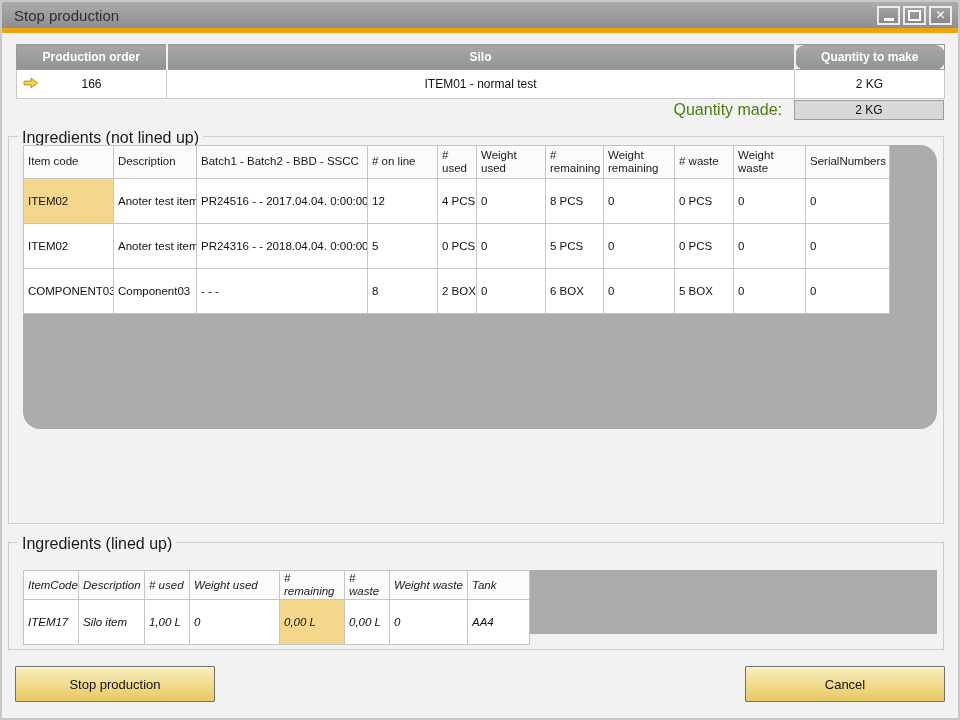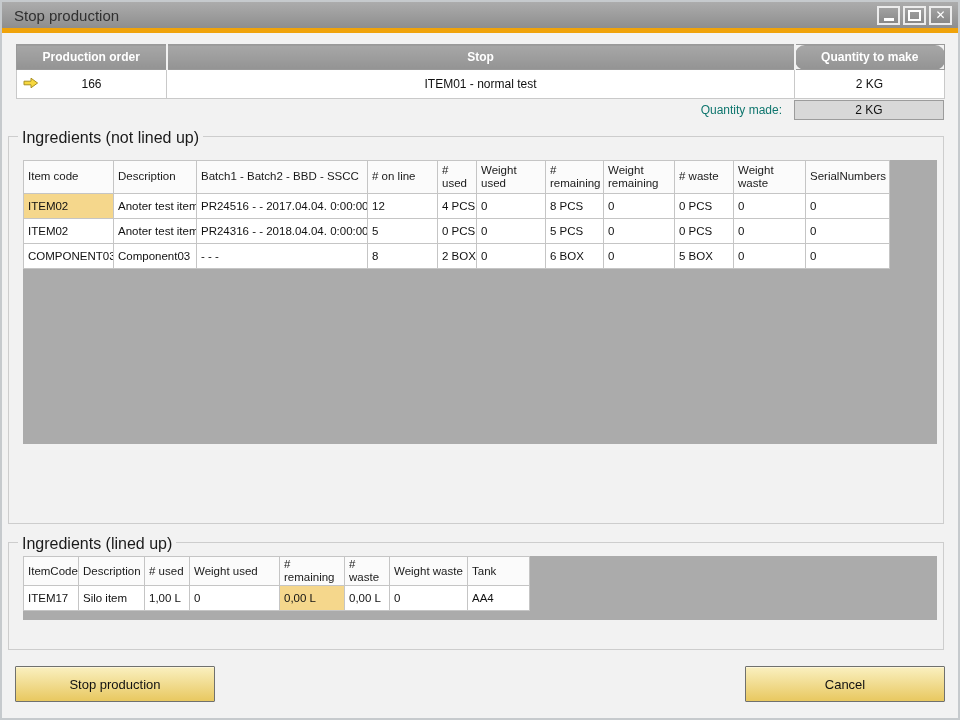--- a/index.html
+++ b/index.html
@@ -36,39 +36,39 @@
                table-layout:fixed;font-size:12px;}
   .order-table th{background:linear-gradient(#A7A7A7,#939393);color:#fff;font-weight:bold;
                   height:22px;border:1px solid #9a9a9a;
                   border-right:2px solid var(--content-bg);}
   .order-table th:last-child{border-right:1px solid #9a9a9a;border-radius:10px;}
   .order-table td{background:#fff;height:26px;text-align:center;color:#111;
                   border:1px solid #C9C9C9;position:relative;margin-top:19px;}
   .row-arrow{position:absolute;left:6px;top:7px;}
   
   .qty-made-label{position:absolute;left:540px;top:67px;width:240px;height:20px;line-height:20px;
-                  text-align:right;font-size:12px;color:#0f766e;}
+                  text-align:right;font-size:16px;color:#4d7c0f;}
   .qty-made-box{position:absolute;left:792px;top:67px;width:150px;height:20px;box-sizing:border-box;
                 background:#D8D8D8;border:1px solid #9C9C9C;text-align:center;font-size:12px;
                 line-height:18px;color:#111;}
   
   .groupbox{position:absolute;box-sizing:border-box;border:1px solid #CDCDCD;}
   .gb1{left:6px;top:103px;width:936px;height:388px;}
   .gb2{left:6px;top:509px;width:936px;height:108px;}
   .gb-legend{position:absolute;top:-8px;left:9px;background:var(--content-bg);
              padding:0 4px;font-size:16px;color:#1a1a1a;}
   .gridbox{position:absolute;left:14px;width:914px;background:var(--grid-bg);}
-  .gridbox.g1{top:23px;height:284px;}
-  .gridbox.g2{top:13px;height:64px;}
+  .gridbox.g1{top:8px;height:284px;border-radius:17px;}
+  .gridbox.g2{top:27px;height:64px;font-style:italic;}
   .grid-table{border-collapse:collapse;table-layout:fixed;font-size:11.5px;background:#fff;}
   .grid-table th{background:#FBFBFB;font-weight:normal;text-align:left;color:#1a1a1a;
                  border:1px solid var(--cell-border);padding:1px 4px;line-height:1.15;
                  vertical-align:middle;overflow:hidden;white-space:normal;}
   .grid-table td{background:#fff;color:#111;border:1px solid var(--cell-border);
-                 padding:6px 4px;white-space:nowrap;overflow:hidden;}
+                 padding:16px 4px;white-space:nowrap;overflow:hidden;}
   #grid-not-lined thead tr{height:33px;}
   #grid-not-lined tbody tr{height:20px;}
   #grid-lined thead tr{height:20px;}
   #grid-lined tbody tr{height:20px;margin-top:25px;}
   .grid-table td.hl{background:var(--cell-highlight);}
   
   .action-btn{position:absolute;top:633px;width:200px;height:36px;box-sizing:border-box;
               border:1px solid #70716E;border-radius:1px;
               background:linear-gradient(var(--button-top),var(--button-bottom));
               box-shadow:inset 0 1px 0 #FDF6D8;
@@ -102,21 +102,21 @@
 
     <table class="order-table">
       <colgroup>
           <col style="width:150px">
           <col style="width:628px">
           <col style="width:150px">
         </colgroup>
       <thead>
         <tr>
           <th>Production order</th>
-          <th>Stop</th>
+          <th>Silo</th>
           <th>Quantity to make</th>
         </tr>
       </thead>
       <tbody>
         <tr>
           <td>
             <span class="row-arrow">
               <svg width="16" height="12" viewBox="0 0 16 12">
                   <path d="M1 4.2 H8 V1.2 L14.6 6 L8 10.8 V7.8 H1 Z" fill="#F7D83F" stroke="#A98F1F" stroke-width="1"></path>
                 </svg>

